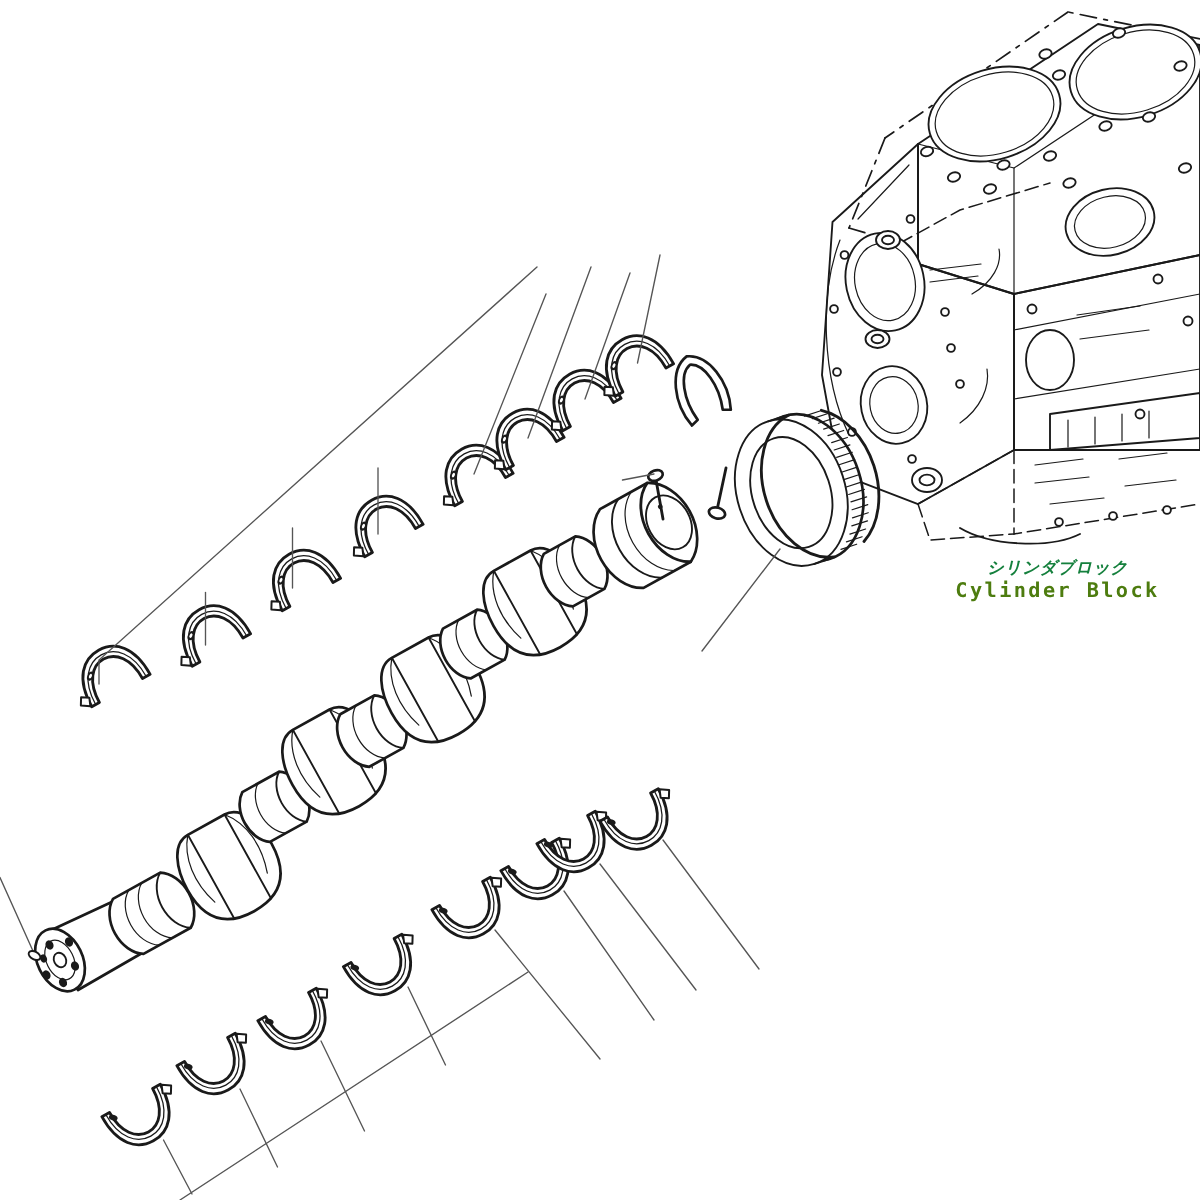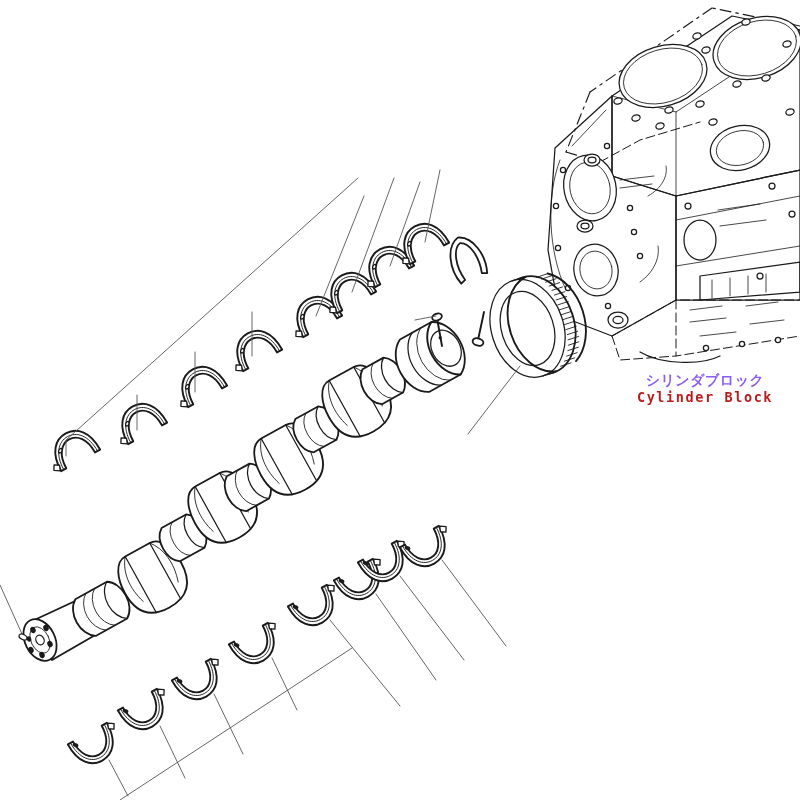--- a/index.html
+++ b/index.html
@@ -15,31 +15,32 @@
   .label-block{
     position:absolute;
     text-align:center;
     line-height:1.05;
     color:#111;
     white-space:nowrap;
     user-select:none;
   }
   .label-jp{
     font-family:"DejaVu Sans", sans-serif;
-    font-size:14px;
+    font-size:11px;
     font-weight:700;
     letter-spacing:0.5px;
-    color:#8b5cf6;
+    color:#15803d;
+    font-style:italic;
   }
   .label-en{
     font-family:"DejaVu Sans Mono","Liberation Mono", monospace;
     font-size:13.5px;
     font-weight:700;
     letter-spacing:1.6px;
-    color:#b91c1c;
+    color:#4d7c0f;
     margin-top:2px;
   }
 </style>
 </head>
 <body>
 
 <div id="stage">
 
   <svg id="diagram" viewBox="0 0 800 800" xmlns="http://www.w3.org/2000/svg">
     <defs>

